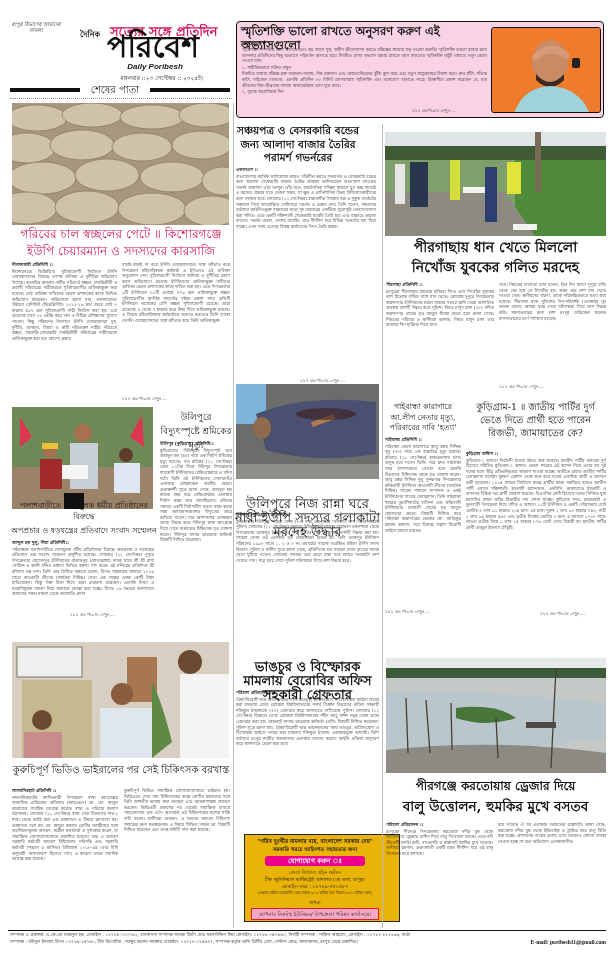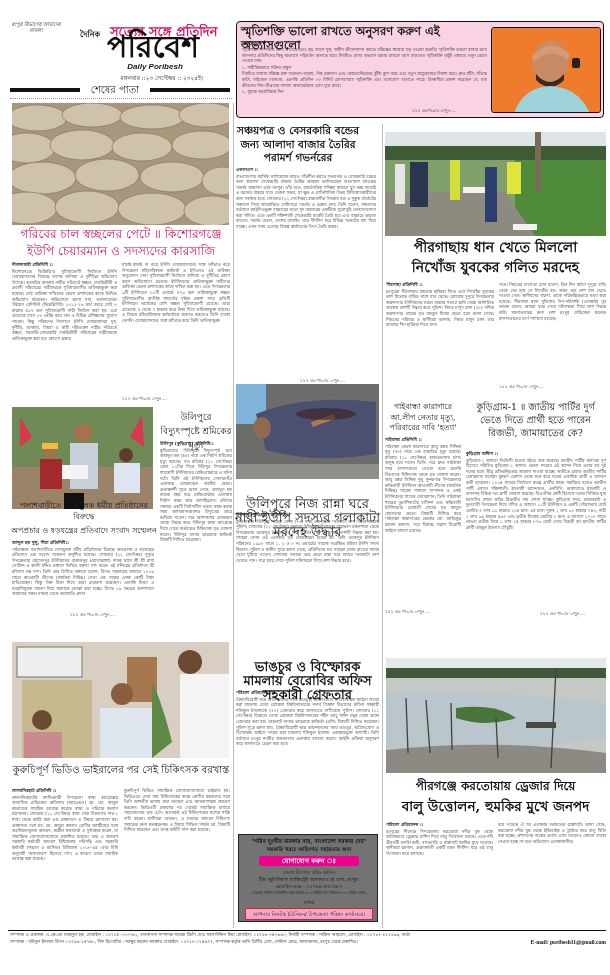--- a/index.html
+++ b/index.html
@@ -208,21 +208,21 @@
 </div>
 <div class="abs hl" style="left:8px;top:762px;width:226px;font-size:10px;line-height:15px;">কুরুচিপূর্ণ ভিডিও ভাইরালের পর সেই চিকিৎসক বরখাস্ত</div>
 <div class="abs txt" style="left:12px;top:788px;width:106px;height:140px;">
   <div class="byline">লালমনিরহাট প্রতিনিধি ::</div>
   <div>লালমনিরহাটের আদিতমারী উপজেলা স্বাস্থ্য কমপ্লেক্সের আবাসিক মেডিকেল অফিসার (আরএমও) ডা. মো. আবুল কালামকে সাময়িক বরখাস্ত করেছে স্বাস্থ্য ও পরিবার কল্যাণ মন্ত্রণালয়। সোমবার (২২ সেপ্টেম্বর) স্বাস্থ্য সেবা বিভাগের পার-২ শাখা থেকে জারি করা এক প্রজ্ঞাপনে এ বিষয়ে জানানো হয়। প্রজ্ঞাপনে বলা হয়, ডা. আবুল কালাম রোগীর আত্মীয়ের সঙ্গে অসৌজন্যমূলক আচরণ, অশ্লীল কথাবার্তা ও দুর্ব্যবহার করেন, যা সামাজিক যোগাযোগমাধ্যমে প্রকাশিত হয়েছে। তার এ আচরণ সরকারি কর্মচারী আচরণ বিধিমালার পরিপন্থি এবং সরকারি কর্মচারী (শৃঙ্খলা ও আপিল) বিধিমালা ২০১৮-এর ৩(খ) বিধি অনুযায়ী 'অসদাচরণ' হিসেবে গণ্য। এ কারণে তাকে সাময়িক বরখাস্ত করা হয়েছে।</div>
 </div>
 <div class="abs txt" style="left:124px;top:788px;width:106px;height:115px;">
   <div>কুরুচিপূর্ণ ভিডিও সামাজিক যোগাযোগমাধ্যমে ভাইরাল হয়। ভিডিওতে দেখা যায় চিকিৎসকের কক্ষে রোগীর স্বজনদের সঙ্গে তিনি অশালীন ভাষায় কথা বলছেন এবং আক্রমণাত্মক আচরণ করছেন। ভিডিওটি প্রকাশের পর থেকেই সামাজিক মাধ্যমে সমালোচনার ঝড় ওঠে। অনেকেই ওই চিকিৎসকের কঠোর শাস্তি দাবি করেন। স্থানীয়রা বলছেন, এ ধরনের আচরণ চিকিৎসা সমাজের জন্য কলঙ্কজনক। এ বিষয়ে সিভিল সার্জন ডা. বিষয়টি নিশ্চিত করেছেন এবং তদন্ত কমিটি গঠন করা হয়েছে।</div>
 </div>
 
-<div class="abs" style="left:238px;top:834px;width:140px;height:88px;border:1px solid #222;background:#737373;">
+<div class="abs" style="left:244px;top:834px;width:156px;height:88px;border:1px solid #222;background:#eab308;">
   <div class="abs" style="left:2px;top:2px;width:136px;text-align:center;font-size:5.6px;font-weight:bold;color:#111;font-family:'DejaVu Serif',serif;">"গরিব দুঃখীর মামলার ব্যয়, বাংলাদেশ সরকার দেয়"</div>
   <div class="abs" style="left:2px;top:11px;width:136px;text-align:center;font-size:5.4px;font-weight:bold;color:#111;font-family:'DejaVu Serif',serif;">সরকারি খরচে আইনগত সহায়তার জন্য</div>
   <div class="abs" style="left:20px;top:21px;width:100px;text-align:center;font-size:6.5px;font-weight:bold;color:#fff;background:#ec008c;border-radius:3px;line-height:10px;">যোগাযোগ করুন ঃ</div>
   <div class="abs" style="left:2px;top:34px;width:136px;text-align:center;font-size:4.8px;color:#111;">জেলা লিগ্যাল এইড অফিস</div>
   <div class="abs" style="left:2px;top:41px;width:136px;text-align:center;font-size:4.6px;color:#111;">চীফ জুডিসিয়াল ম্যাজিস্ট্রেট আদালত (৩য় তলা, রংপুর।</div>
   <div class="abs" style="left:2px;top:48px;width:136px;text-align:center;font-size:4.8px;color:#111;">মোবাইল নম্বর : ০১৭৮৯-৫৫০৫৮৭</div>
   <div class="abs" style="left:2px;top:56px;width:136px;text-align:center;font-size:3.4px;color:#111;">(সপ্তাহে অফিস চলাকালীন সময় সকাল ৯:০০ ঘটিকা হতে বিকাল ৫:০০ ঘটিকা পর্যন্ত)</div>
   <div class="abs" style="left:2px;top:64px;width:136px;text-align:center;font-size:4.8px;color:#111;">অথবা</div>
   <div class="abs" style="left:6px;top:73px;width:128px;text-align:center;font-size:5.2px;color:#111;background:#f7a8c8;line-height:10px;border:1px solid #e31e24;">আপনার নিকটস্থ ইউনিয়ন/ উপজেলা পরিষদ কার্যালয়ে।</div>
 </div>
@@ -239,21 +239,21 @@
       <line x1="20" y1="40" x2="22" y2="95"></line>
         <line x1="40" y1="42" x2="44" y2="95"></line>
         <line x1="65" y1="45" x2="66" y2="92"></line>
       <line x1="170" y1="10" x2="165" y2="110"></line>
         <line x1="110" y1="60" x2="112" y2="100"></line>
     </g>
     <rect x="140" y="64" width="30" height="6" fill="#4b4a45"></rect>
   </svg>
 </div>
 <div class="abs hl" style="left:385px;top:777px;width:221px;font-size:12px;line-height:18px;font-weight:bold;">পীরগঞ্জে করতোয়ায় ড্রেজার দিয়ে</div>
-<div class="abs hl" style="left:385px;top:797px;width:221px;font-size:13.5px;line-height:18px;font-weight:bold;">বালু উত্তোলন, হুমকির মুখে জনপদ</div>
+<div class="abs hl" style="left:385px;top:797px;width:221px;font-size:13.5px;line-height:18px;font-weight:bold;">বালু উত্তোলন, হুমকির মুখে বসতব</div>
 <div class="abs txt" style="left:386px;top:822px;width:107px;height:106px;">
   <div class="byline">পরিবেশ প্রতিবেদক ::</div>
   <div>রংপুরের পীরগঞ্জ উপজেলায় করতোয়া নদীর বুক থেকে অবৈধভাবে ড্রেজার মেশিন দিয়ে বালু উত্তোলন চলছে। এতে নদী তীরবর্তী ফসলি জমি, বসতবাড়ি ও রাস্তাঘাট হুমকির মুখে পড়েছে। স্থানীয়রা জানান, প্রভাবশালী একটি মহল দীর্ঘদিন ধরে এই বালু উত্তোলন করে আসছে।</div>
 </div>
 <div class="abs txt" style="left:498px;top:822px;width:108px;height:106px;">
   <div>হয়ে পড়েছে ঐ সব এলাকার চলাচলের রাস্তাঘাট। জানা গেছে, করতোয়া নদীর বুক থেকে ইজিবাইক ও ট্রাক্টরে করে বালু বিক্রি করা হচ্ছে। প্রশাসনের নাকের ডগায় এসব চললেও কোনো ব্যবস্থা নেওয়া হচ্ছে না বলে অভিযোগ এলাকাবাসীর।</div>
 </div>
 
 <div class="vline" style="left:233px;top:103px;height:825px;"></div>
 <div class="vline" style="left:382px;top:124px;height:804px;"></div>

